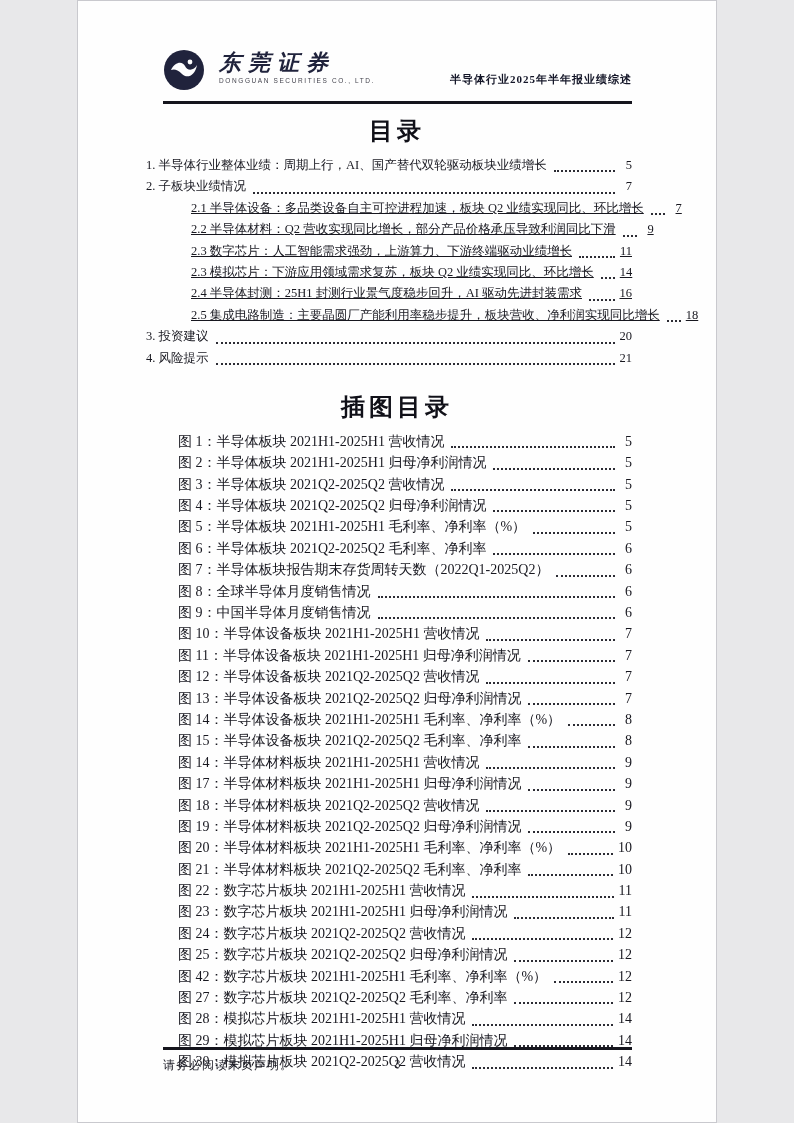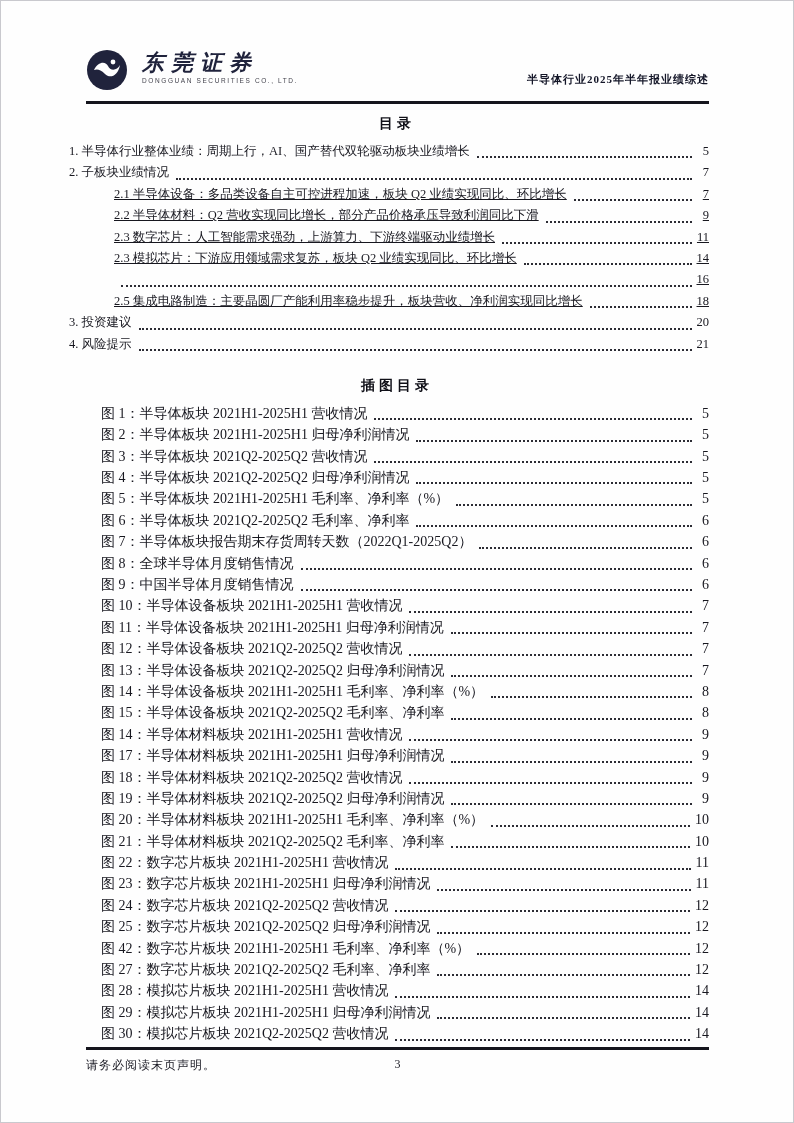--- a/index.html
+++ b/index.html
@@ -1,18 +1,18 @@
 <!DOCTYPE html>
 <html><head>
 <meta charset="utf-8">
 <style>
   html,body{margin:0;padding:0;background:#e8e8ea;}
   .page{
     position:relative;
-    width:794px;height:1123px;
+    width:640px;height:1123px;
     margin:0 auto;
     background:#fefefe;
     border:1px solid #c9c9ce;
     box-sizing:border-box;
     font-family:"Liberation Serif","DejaVu Serif",serif;
     color:#17171f;
     overflow:hidden;
   }
   
   .header{position:absolute;top:48px;left:85px;right:84px;}
@@ -33,21 +33,21 @@
     font-size:11px;font-weight:bold;color:#141628;
     letter-spacing:1px;
   }
   .header-rule{
     position:absolute;top:100px;left:85px;right:84px;
     height:3px;background:#15151d;
   }
   
   .doc-title{
     font-family:"Liberation Sans","DejaVu Sans",sans-serif;
-    font-weight:bold;font-size:14px;color:#101018;
+    font-weight:bold;font-size:24px;color:#101018;
     text-align:center;letter-spacing:4px;
   }
   .toc-title{margin:114px 0 8px 0;}
   .fig-title{margin:22px 0 8px 0;}
   
   .toc-list{margin:0 84px 0 68px;}
   .fig-list{margin:0 84px 0 100px;}
   .entry{
     display:flex;align-items:flex-end;
     font-size:12.5px;line-height:21.4px;height:21.4px;
@@ -126,20 +126,21 @@
       <span class="entry-label">2.3 数字芯片：人工智能需求强劲，上游算力、下游终端驱动业绩增长</span>
       <span class="leader"></span>
       <span class="entry-page">11</span>
     </div>
       <div class="entry sub">
       <span class="entry-label">2.3 模拟芯片：下游应用领域需求复苏，板块 Q2 业绩实现同比、环比增长</span>
       <span class="leader"></span>
       <span class="entry-page">14</span>
     </div>
       <div class="entry sub">
+      <span class="entry-label">2.4 半导体封测：25H1 封测行业景气度稳步回升，AI 驱动先进封装需求</span>
       <span class="leader"></span>
       <span class="entry-page">16</span>
     </div>
       <div class="entry sub">
       <span class="entry-label">2.5 集成电路制造：主要晶圆厂产能利用率稳步提升，板块营收、净利润实现同比增长</span>
       <span class="leader"></span>
       <span class="entry-page">18</span>
     </div>
       <div class="entry">
       <span class="entry-label">3. 投资建议</span>

